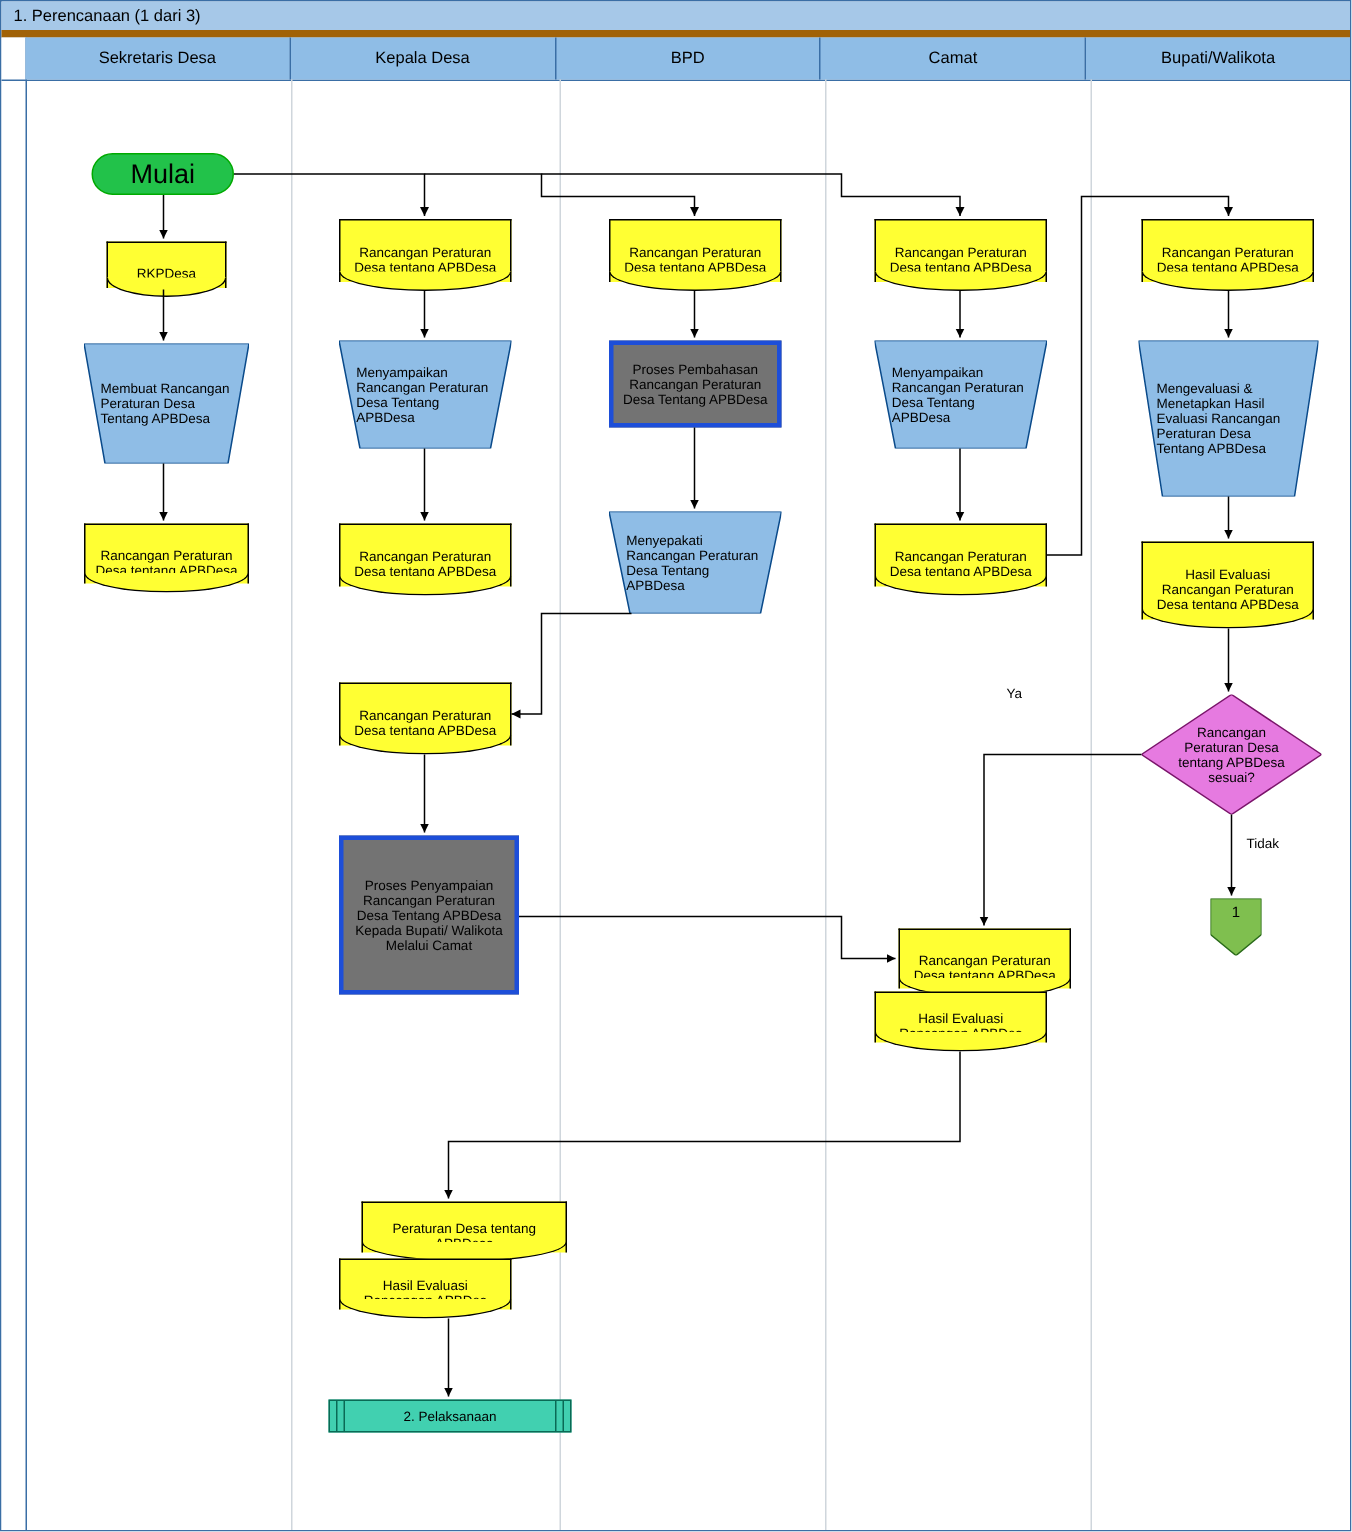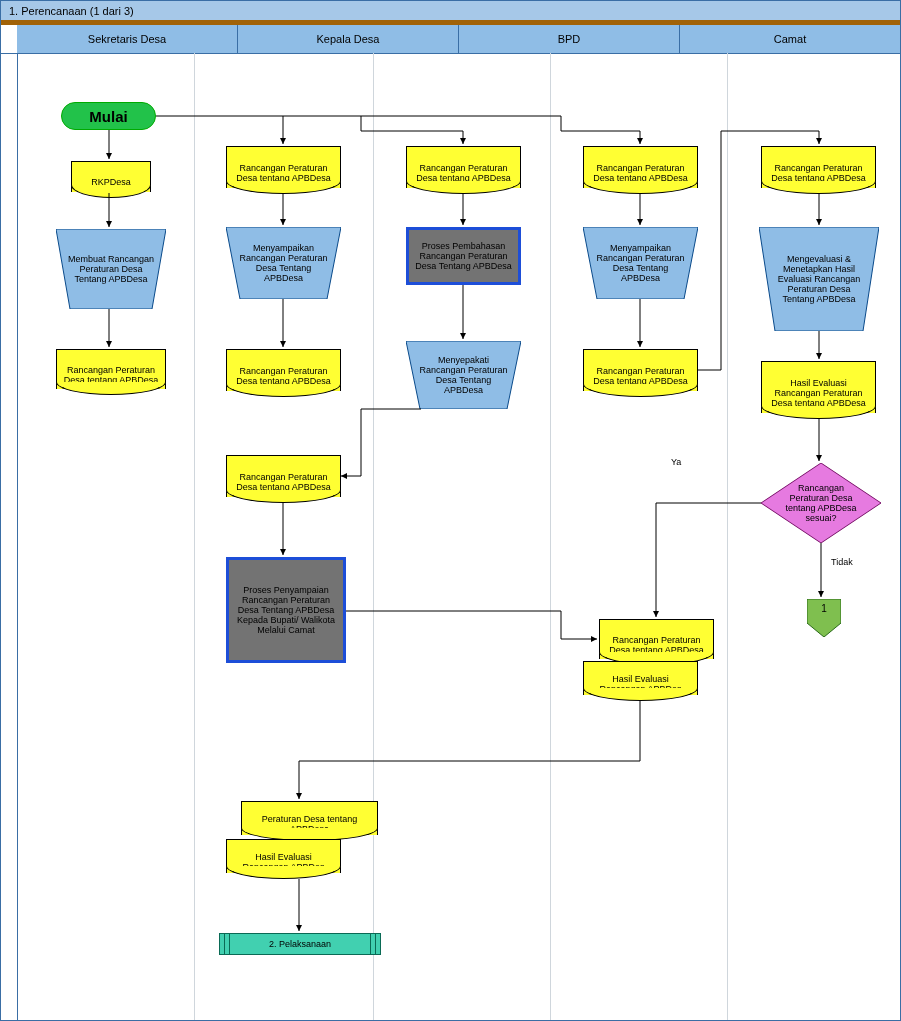--- a/index.html
+++ b/index.html
@@ -5,27 +5,27 @@
 html,body{margin:0;padding:0;font-family:Arial,Helvetica,sans-serif;font-size:10px;color:#000;background:#fff}
 .diagram{position:relative;width:901px;height:1021px;border:1px solid #3a6ea5;box-sizing:border-box}
 .title-band{position:absolute;left:0;top:0;right:0;height:24px;background:#a6c8e8;border-bottom:5px solid #a16207;padding:4px 8px;box-sizing:border-box;font-size:11px}
 .lanes{position:absolute;left:0;top:24px;right:0;height:28px;display:flex;border-bottom:1px solid #3a6ea5}
 .sidebar{position:absolute;left:0;top:24px;bottom:0;width:16px;border-right:1px solid #3a6ea5;background:#fff}
 .lane-header{flex:1;border-left:1px solid #3a6ea5;background:#8fbde6;display:flex;align-items:center;justify-content:center;font-size:11px}
 .lane-header:first-child{border-left:none;margin-left:16px}
 .lane-div{position:absolute;top:52px;bottom:0;width:0;border-left:1px solid #cfd6dc}
 .ld1{left:193px}.ld2{left:372px}.ld3{left:549px}.ld4{left:726px}
 .shape{position:absolute;box-sizing:border-box;text-align:center}
-.terminator{border:1px solid #0a0;border-radius:20px;background:#22c24a;display:flex;align-items:center;justify-content:center;font-weight:bold;font-size:15px}
+.terminator{border:1px solid #0a0;border-radius:20px;background:#22c24a;display:flex;align-items:center;justify-content:center;font-weight:normal;font-size:18px}
 .doc{background:#ffff33;border:1px solid #000;border-bottom:none;padding:20px 6px 10px 6px;font-size:9px;display:flex;align-items:center;justify-content:center}
 .doc::after{content:"";position:absolute;left:-1px;right:-1px;bottom:-6px;height:12px;border:1px solid #000;border-top:none;border-radius:0 0 50% 50%/0 0 100% 100%;background:#ffff33}
 .proc{border:1px solid #000;padding:6px;font-size:9px;display:flex;align-items:center;justify-content:center}
 .trapezoid{position:absolute}
 .trapezoid svg{position:absolute;left:0;top:0}
-.trapezoid .tlabel{position:absolute;left:10%;right:10%;top:6px;bottom:6px;display:flex;align-items:center;justify-content:center;font-size:9px;text-align:center}
+.trapezoid .tlabel{position:absolute;left:10%;right:10%;top:6px;bottom:6px;display:flex;align-items:center;justify-content:center;font-size:9px;}
 .magenta{background:#737373;border:3px solid #1d4ed8}
 .decision{position:absolute}
 .decision svg{position:absolute;left:0;top:0}
 .decision .dlabel{position:absolute;left:15%;right:15%;top:25%;bottom:25%;display:flex;align-items:center;justify-content:center;font-size:9px;text-align:center}
 .offpage{position:absolute}
 .offpage svg{position:absolute;left:0;top:0}
 .offpage .olabel{position:absolute;left:0;right:0;top:4px;text-align:center;font-size:10px}
 .subproc{position:absolute;background:#41d0b0;border:1px solid #0a6a55;font-size:9px;display:flex;align-items:center;justify-content:center}
 .subproc::before,.subproc::after{content:"";position:absolute;top:0;bottom:0;width:4px;border-left:1px solid #0a6a55;border-right:1px solid #0a6a55}
 .subproc::before{left:4px}.subproc::after{right:4px}
@@ -41,20 +41,21 @@
 
   <div class="sidebar">
     
   </div>
 
   <div class="lanes">
     <div class="lane-header">Sekretaris Desa</div>
     <div class="lane-header">Kepala Desa</div>
     <div class="lane-header">BPD</div>
     <div class="lane-header">Camat</div>
+    <div class="lane-header">Bupati/Walikota</div>
   </div>
 
   <div class="lane-div ld1"></div>
   <div class="lane-div ld2"></div>
   <div class="lane-div ld3"></div>
   <div class="lane-div ld4"></div>
 
   <div class="shape terminator" style="left:60px;top:101px;width:95px;height:28px">Mulai</div>
   <div class="shape doc" style="left:70px;top:160px;width:80px;height:26px">RKPDesa</div>
 

